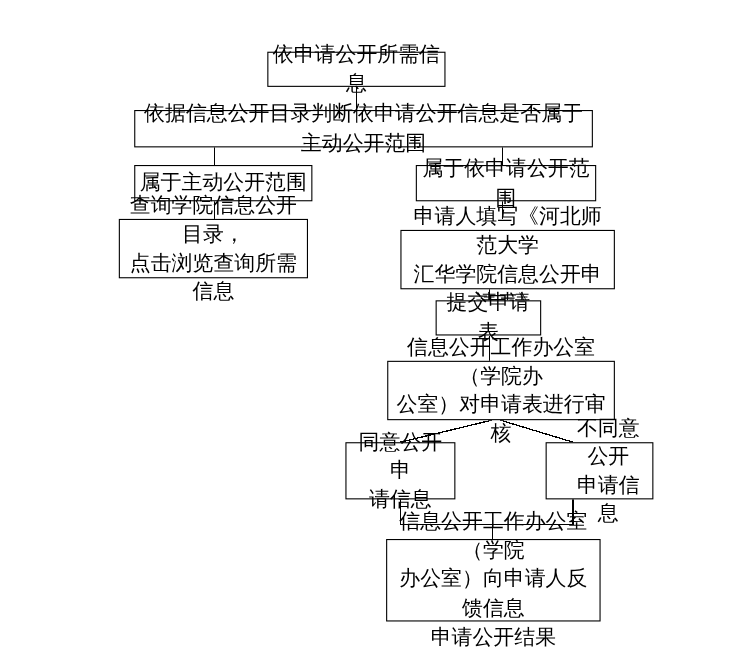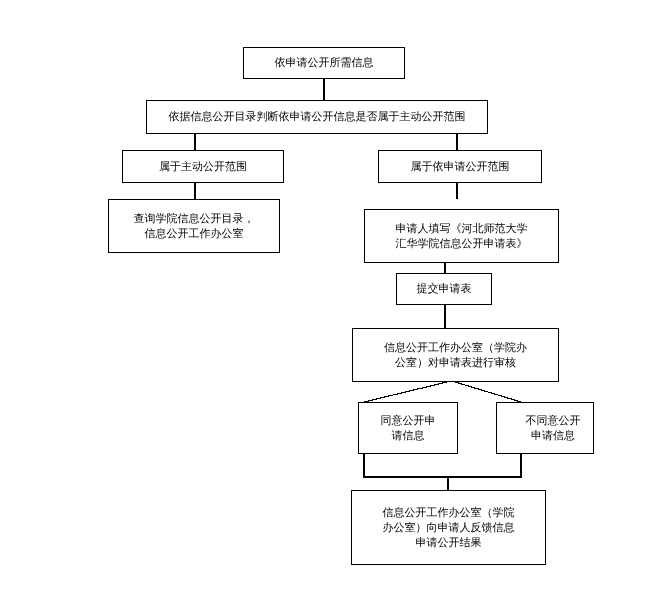--- a/index.html
+++ b/index.html
@@ -33,21 +33,21 @@
     background: #ffffff;
     display: flex;
     align-items: center;
     justify-content: center;
     text-align: center;
   }
   .node-label {
     display: block;
     width: 100%;
     color: #000000;
-    font-size: 11px;
+    font-size: 19px;
     line-height: 1.42;
     letter-spacing: 0px;
     white-space: pre-line;
     padding: 0 4px;
     box-sizing: border-box;
   }
   .node-label.tight {
     line-height: 1.38;
   }
 </style>
@@ -64,45 +64,45 @@
       <polyline points="445,253 445,273" fill="none" stroke="#000000" stroke-width="1.2" shape-rendering="crispEdges"></polyline>
       <polyline points="445,305 445,328" fill="none" stroke="#000000" stroke-width="1.2" shape-rendering="crispEdges"></polyline>
       <polyline points="447,382 364,402" fill="none" stroke="#000000" stroke-width="1.2" shape-rendering="crispEdges"></polyline>
       <polyline points="455,382 521,402" fill="none" stroke="#000000" stroke-width="1.2" shape-rendering="crispEdges"></polyline>
       <polyline points="364,454 364,477 448,477 448,490" fill="none" stroke="#000000" stroke-width="1.2" shape-rendering="crispEdges"></polyline>
       <polyline points="521,454 521,477 448,477 448,490" fill="none" stroke="#000000" stroke-width="1.2" shape-rendering="crispEdges"></polyline>
     </svg>
 <div class="node" style="left: 243px; top: 47px; width: 162px; height: 32px; border-color: rgb(0, 0, 0);">
       <span class="node-label" style="color: rgb(0, 0, 0);">依申请公开所需信息</span>
     </div>
-    <div class="node" style="left: 122px; top: 100px; width: 342px; height: 34px; border-color: rgb(0, 0, 0); margin-left: 24px;">
+    <div class="node" style="left: 122px; top: 100px; width: 417px; height: 34px; border-color: rgb(0, 0, 0);">
       <span class="node-label" style="color: rgb(0, 0, 0);">依据信息公开目录判断依申请公开信息是否属于主动公开范围</span>
     </div>
     <div class="node" style="left: 122px; top: 150px; width: 162px; height: 33px; border-color: rgb(0, 0, 0);">
       <span class="node-label" style="color: rgb(0, 0, 0);">属于主动公开范围</span>
     </div>
     <div class="node" style="left: 378px; top: 150px; width: 164px; height: 33px; border-color: rgb(0, 0, 0);">
       <span class="node-label" style="color: rgb(0, 0, 0);">属于依申请公开范围</span>
     </div>
     <div class="node" style="left: 108px; top: 199px; width: 172px; height: 54px; border-color: rgb(0, 0, 0);">
       <span class="node-label tight" style="color: rgb(0, 0, 0);">查询学院信息公开目录，
-信息公开工作办公室</span>
+点击浏览查询所需信息</span>
     </div>
     <div class="node" style="left: 364px; top: 209px; width: 195px; height: 54px; border-color: rgb(0, 0, 0);">
       <span class="node-label tight" style="color: rgb(0, 0, 0);">申请人填写《河北师范大学
 汇华学院信息公开申请表》</span>
     </div>
     <div class="node" style="left: 352px; top: 328px; width: 207px; height: 54px; border-color: rgb(0, 0, 0);">
       <span class="node-label tight" style="color: rgb(0, 0, 0);">信息公开工作办公室（学院办
 公室）对申请表进行审核</span>
     </div>
     <div class="node" style="left: 396px; top: 273px; width: 96px; height: 32px; border-color: rgb(0, 0, 0);">
       <span class="node-label" style="color: rgb(0, 0, 0);">提交申请表</span>
     </div>
-    <div class="node" style="left: 314px; top: 402px; width: 100px; height: 52px; border-color: rgb(0, 0, 0); margin-left: 44px;">
+    <div class="node" style="left: 314px; top: 402px; width: 100px; height: 52px; border-color: rgb(0, 0, 0);">
       <span class="node-label tight" style="color: rgb(0, 0, 0);">同意公开申
 请信息</span>
     </div>
     <div class="node" style="left: 496px; top: 402px; width: 98px; height: 52px; border-color: rgb(0, 0, 0); padding-left: 16px;">
       <span class="node-label tight" style="color: rgb(0, 0, 0);">不同意公开
 申请信息</span>
     </div>
     <div class="node" style="left: 351px; top: 490px; width: 195px; height: 75px; border-color: rgb(0, 0, 0); font-family: Liberation Serif, serif;">
       <span class="node-label tight" style="color: rgb(0, 0, 0);">信息公开工作办公室（学院
 办公室）向申请人反馈信息

